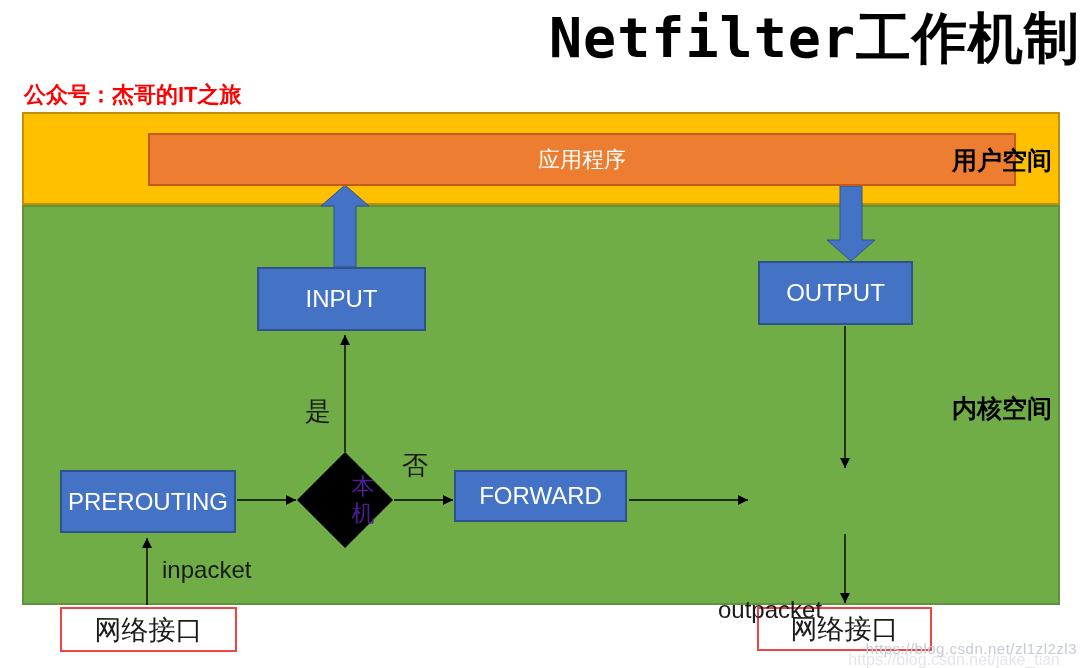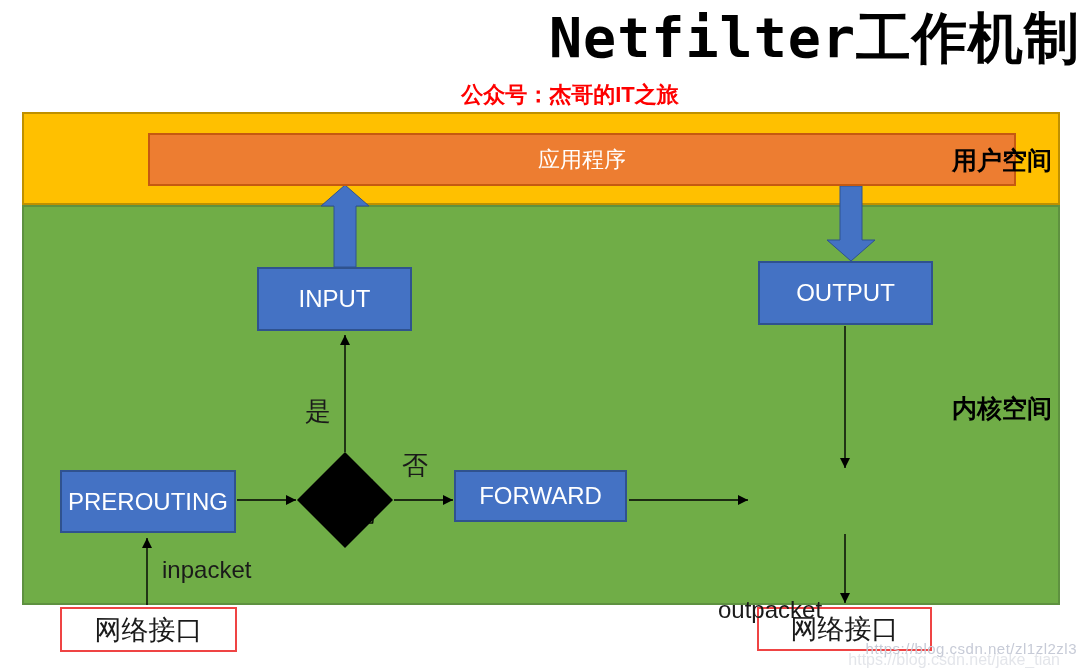--- a/index.html
+++ b/index.html
@@ -15,23 +15,23 @@
 
   .title {
     top: 2px; left: 0; right: 0;
     text-align: right; text-indent: 64px;
     font-family: "DejaVu Sans Mono", monospace;
     font-weight: bold; font-size: 55px; line-height: 72px;
     color: #000000; letter-spacing: 1px; white-space: nowrap;
   }
   .subtitle {
     top: 80px; left: 0; right: 0;
-    text-align: center; text-indent: 24px;
+    text-indent: 24px;
     font-weight: bold; font-size: 22px;
-    color: #FE0000; white-space: nowrap; padding-left: 36px;
+    color: #FE0000; white-space: nowrap;
   }
 
   .region-user {
     left: 22px; top: 112px; width: 1038px; height: 93px;
     background: #FFC000; border: 2px solid #BF9000;
   }
   .region-kernel {
     left: 22px; top: 205px; width: 1038px; height: 400px;
     background: #70AD47; border: 2px solid #5E9140;
   }
@@ -42,22 +42,22 @@
   }
   .app-box {
     left: 148px; top: 133px; width: 868px; height: 53px;
     background: #ED7D31; border: 2px solid #C55A11;
     color: #ffffff; font-size: 22px; z-index: 3;
   }
   .chain {
     background: #4472C4; border: 2px solid #2F528F;
     color: #ffffff; font-size: 24px; z-index: 3;
   }
-  .box-input       { left: 257px; top: 267px; width: 155px; height: 64px; }
-  .box-output      { left: 758px; top: 261px; width: 175px; height: 64px; }
+  .box-input       { left: 257px; top: 267px; width: 169px; height: 64px; }
+  .box-output      { left: 758px; top: 261px; width: 155px; height: 64px; }
   .box-prerouting  { left:  60px; top: 470px; width: 176px; height: 63px; }
   .box-forward     { left: 454px; top: 470px; width: 173px; height: 52px; }
   .box-postrouting { left: 750px; top: 470px; width: 188px; height: 63px; }
 
   .region-label {
     left: 942px; width: 120px; text-align: center;
     font-weight: bold; font-size: 25px; color: #000000;
     z-index: 3; white-space: nowrap;
   }
   .label-user   { top: 144px; }
@@ -78,21 +78,21 @@
   .lbl-inpacket  { left: 162px; top: 556px; font-size: 24px; }
   .lbl-outpacket { left: 718px; top: 556px; font-size: 24px; margin-top: 40px; }
 
   .overlay {
     position: absolute; left: 0; top: 0;
     width: 1080px; height: 668px; z-index: 2;
   }
 
   .diamond-label {
     left: 347px; top: 473px; width: 32px; height: 54px;
-    color: #000000; font-size: 23px; line-height: 27px;
+    color: #4c1d95; font-size: 23px; line-height: 27px;
     text-align: center; word-break: break-all; z-index: 4;
   }
 
   .watermark-1 {
     right: 3px; top: 640px; z-index: 5;
     font-size: 15px; color: #C7CBD7; letter-spacing: 0.5px;
     white-space: nowrap;
   }
   .watermark-2 {
     right: 20px; top: 651px; z-index: 5;

